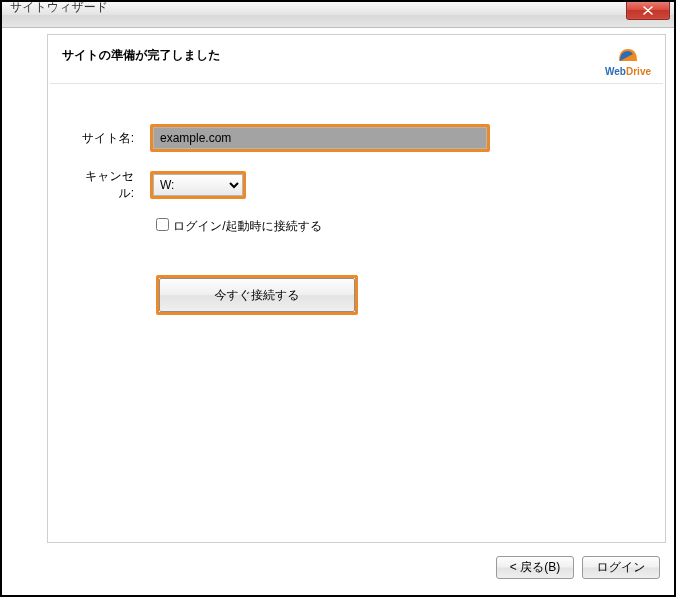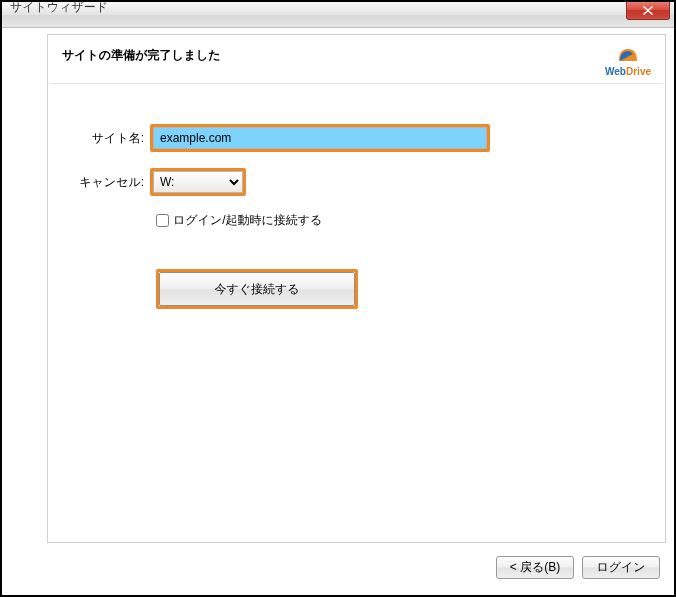--- a/index.html
+++ b/index.html
@@ -86,55 +86,55 @@
     padding: 40px 30px 0 30px;
   }
   .form-row {
     display: flex;
     align-items: center;
     margin-bottom: 16px;
   }
   .form-label {
     width: 72px;
     text-align: right;
-    padding-right: 6px;
+    padding-right: 16px;
     color: #000;
     font-size: 12px;
   }
   .hl {
     border: 3px solid #ec8a2a;
     border-radius: 2px;
     display: inline-block;
   }
   .site-name-hl {
     width: 340px;
   }
   .site-name-input {
     width: 100%;
     height: 22px;
     border: 1px solid #b5b5b5;
-    background: #7dd3fc;
+    background: #a3a3a3;
     padding: 0 6px;
     font-family: inherit;
     font-size: 12px;
     outline: none;
   }
   .drive-hl { }
   .drive-select {
     width: 90px;
     height: 22px;
     border: 1px solid #b5b5b5;
     background: linear-gradient(to bottom, #ffffff, #eaeaea);
     font-family: inherit;
     font-size: 12px;
     padding: 0 2px;
   }
   .checkbox-row {
     display: flex;
-    align-items: center;
+    align-items: flex-start;
     margin-left: 78px;
     margin-top: 10px;
     margin-bottom: 40px;
   }
   .checkbox-row input {
     margin: 0 4px 0 0;
     width: 13px; height: 13px;
   }
   .checkbox-label { font-size: 12px; }
 

